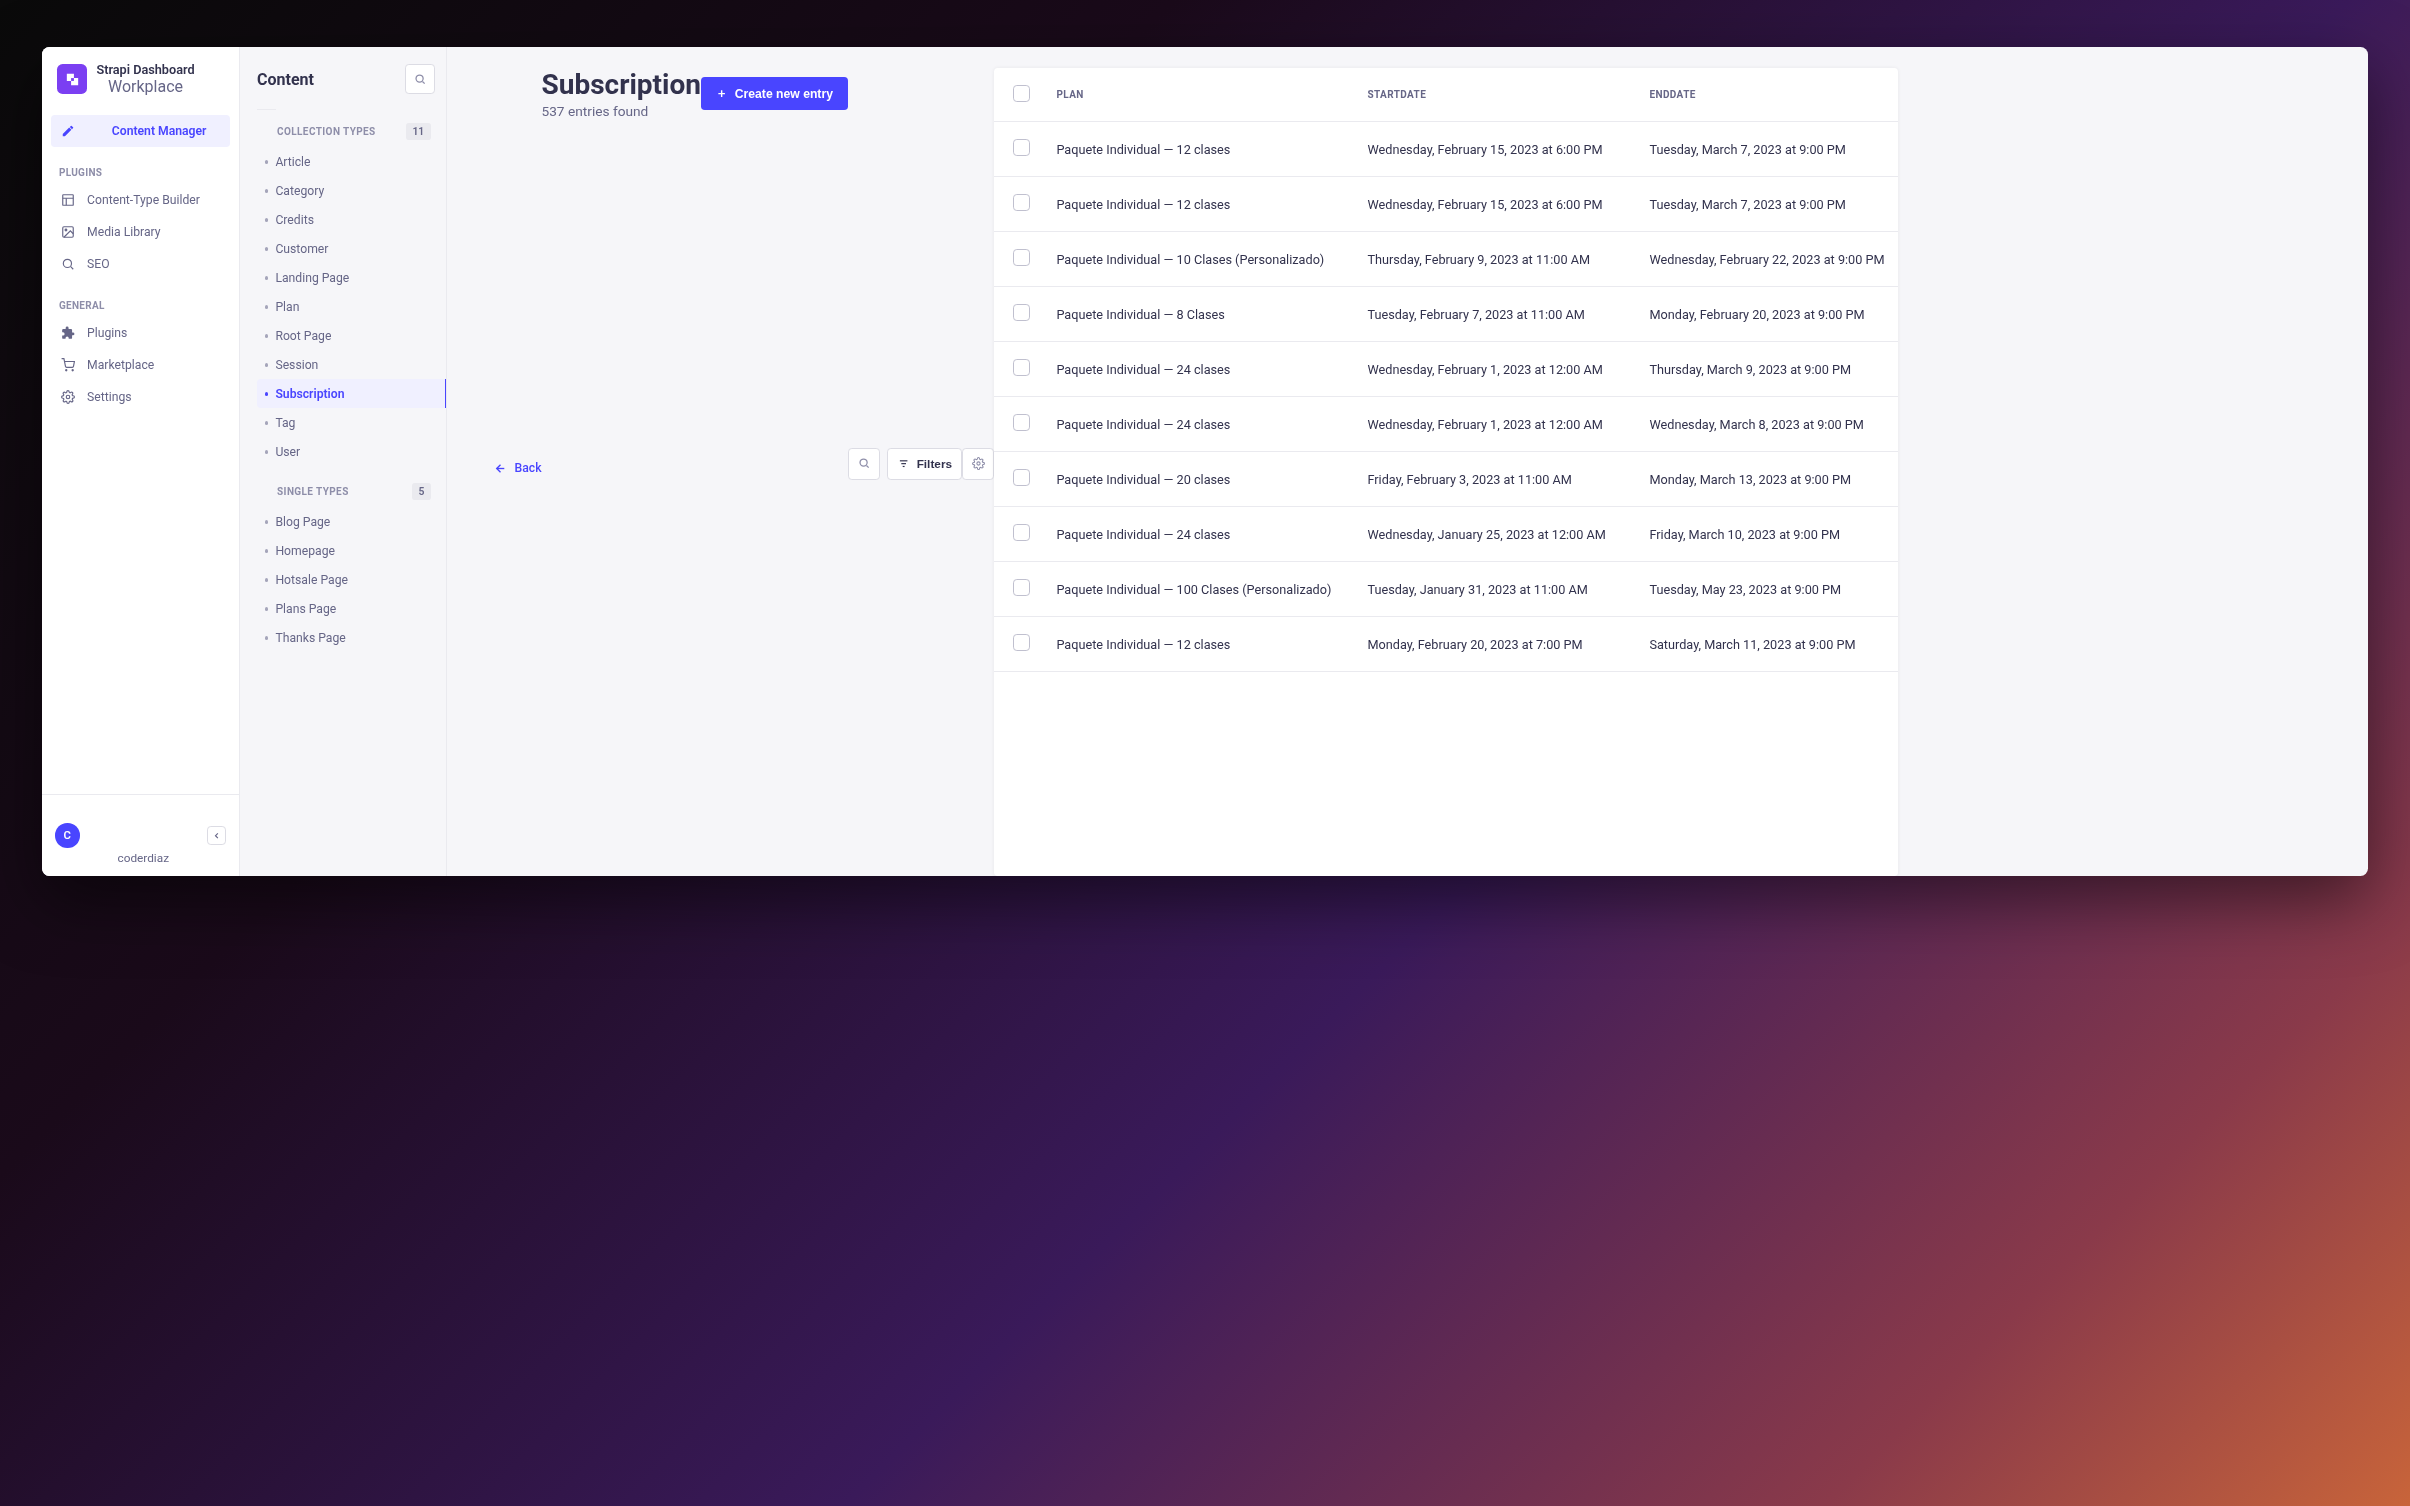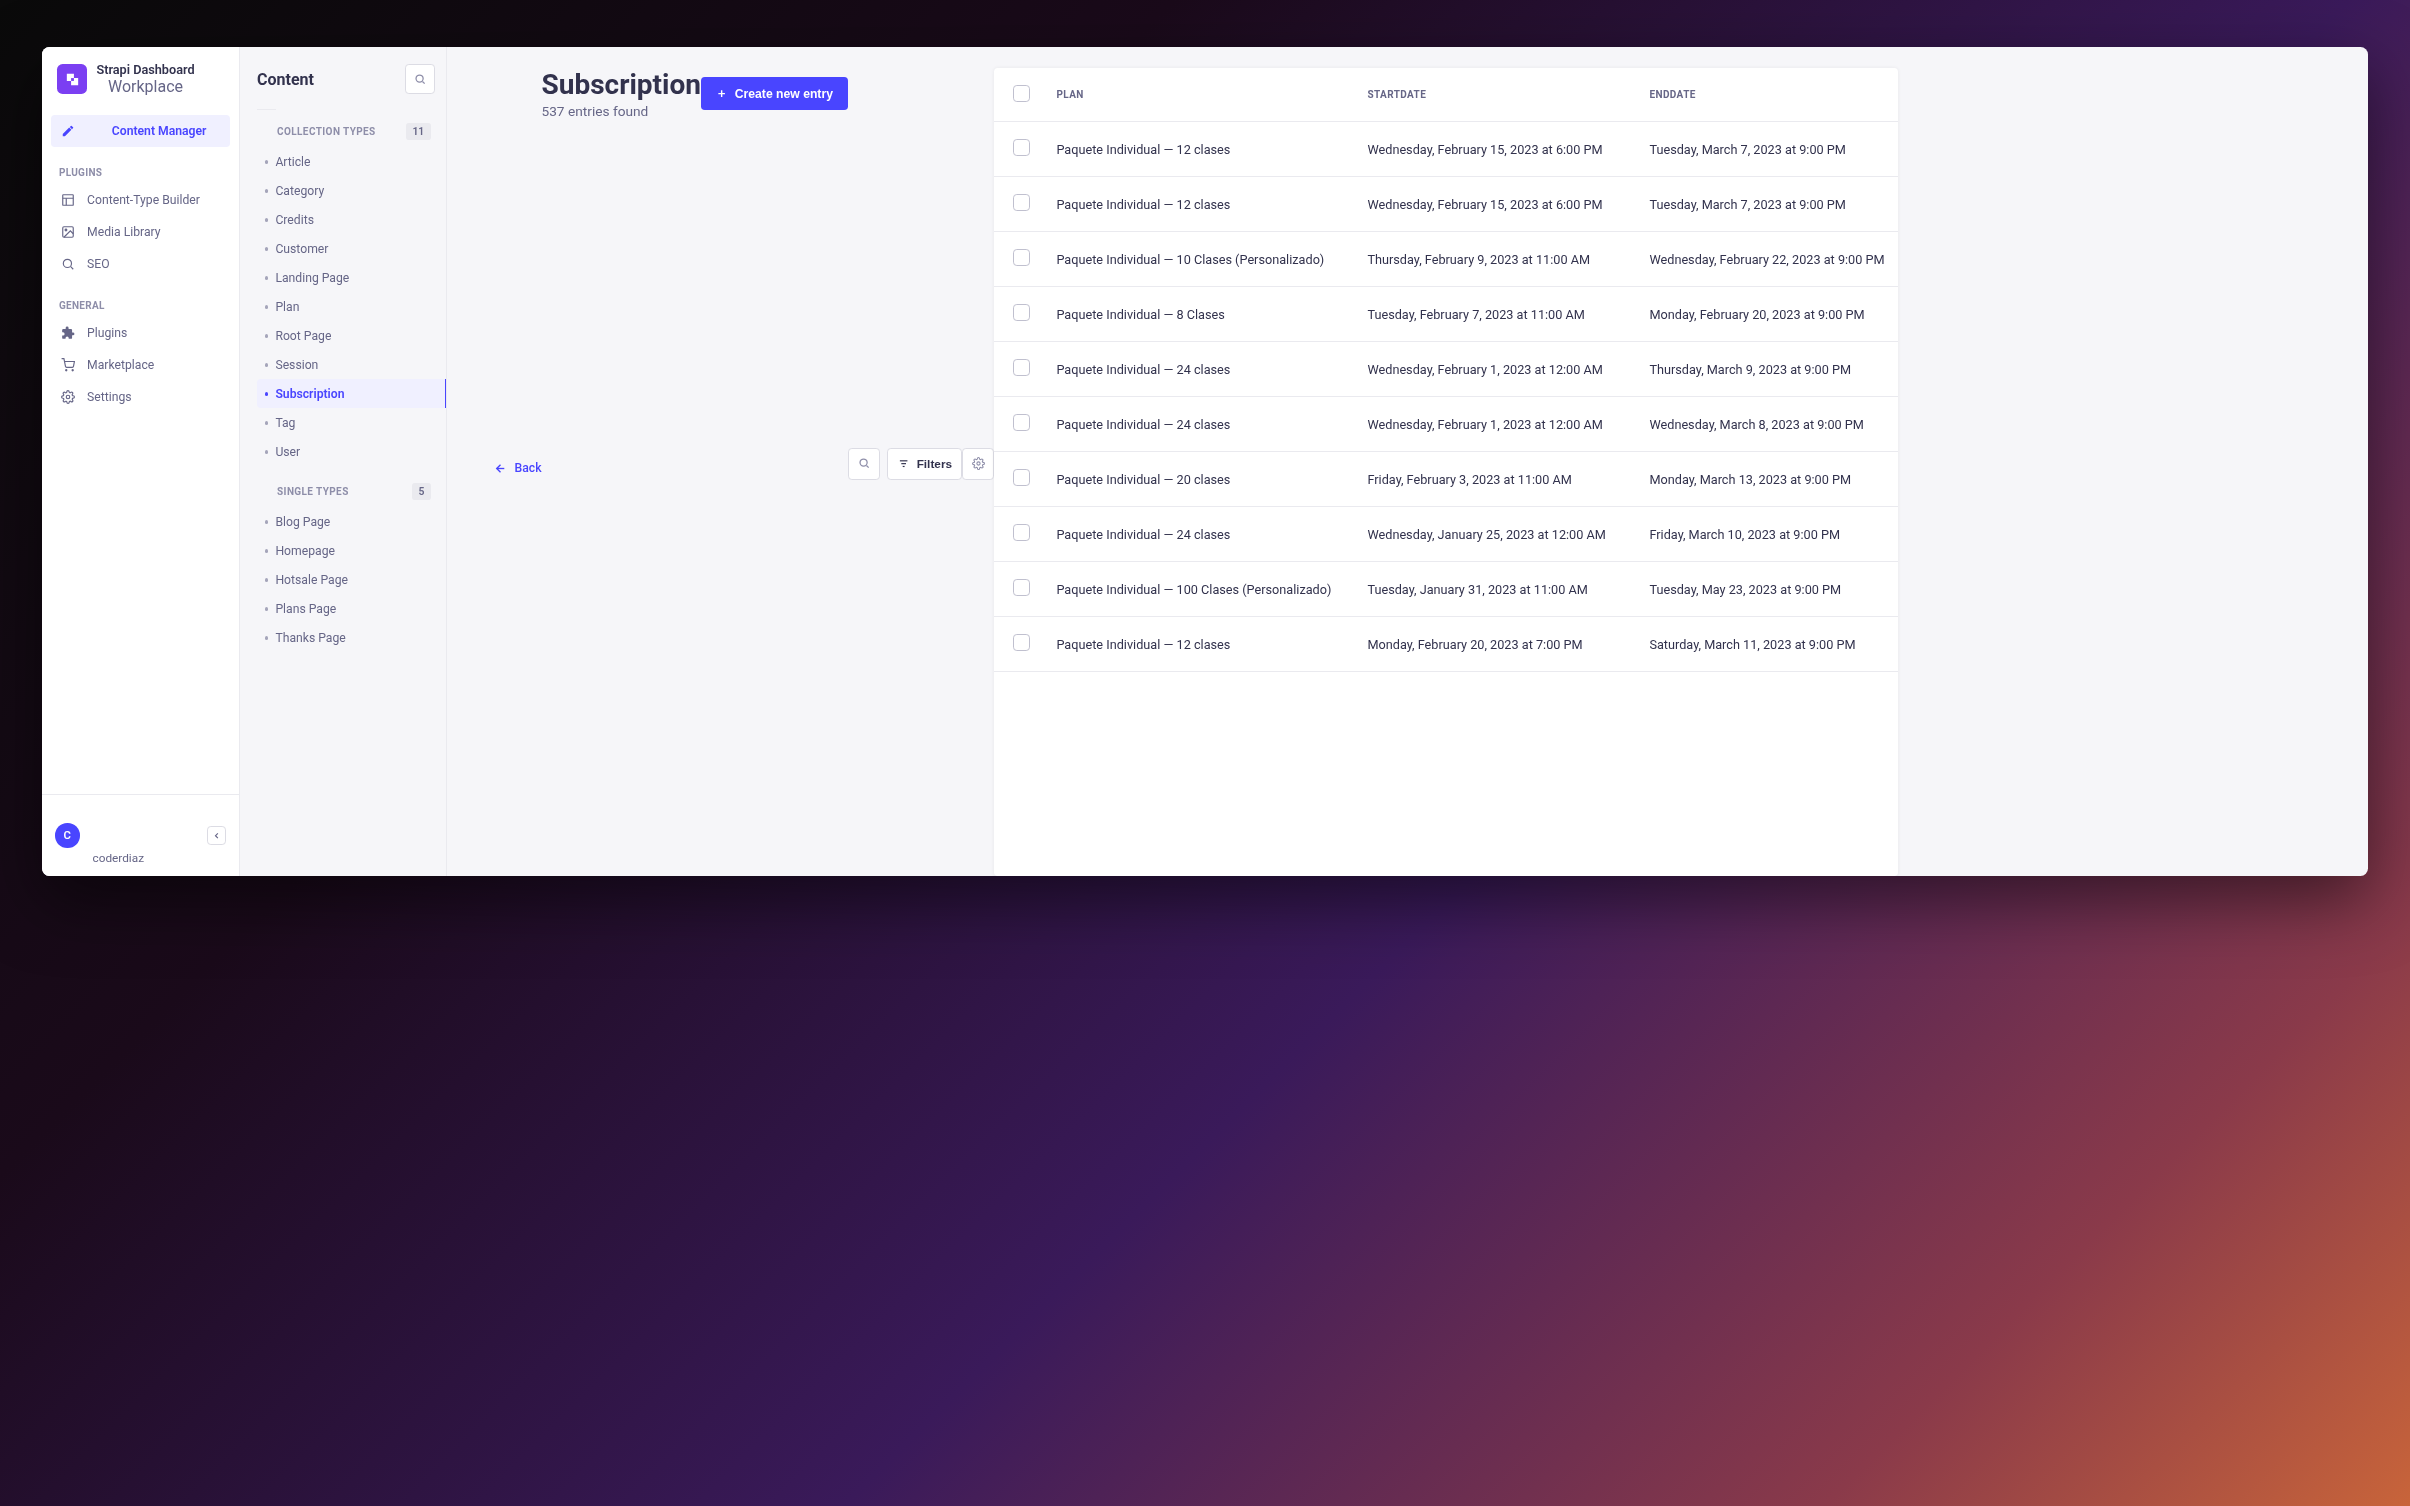--- a/index.html
+++ b/index.html
@@ -55,21 +55,21 @@
 }
 .nav-item.active { background: #f0f0ff; color: #4945ff; font-weight: 600; gap: 36px; }
 .nav-icon { width: 15px; height: 15px; flex-shrink: 0; display:flex;align-items:center;justify-content:center; }
 .sidebar-footer {
   margin-top: auto;
   border-top: 0.9px solid #eaeaef;
   padding: 11.3px 13px;
   display: flex; align-items: center; gap: 13px;
 }
 .avatar { width: 24.5px; height: 24.5px; border-radius: 50%; background: #4945ff; color:#fff; display:flex;align-items:center;justify-content:center; font-size:11.3px; font-weight:600;}
-.username { font-size: 11.8px; color: #666687; flex:1; text-align:left;margin-top:44px;}
+.username { font-size: 11.8px; color: #666687; flex:1; text-align:center;margin-top:44px;}
 .collapse-btn { width:19px;height:19px;border:0.9px solid #dcdce4;border-radius:3.8px;display:flex;align-items:center;justify-content:center;cursor:pointer;color:#666687;}
 
 .sidebar-content {
   width: 207px;
   background: #f6f6f9;
   border-right: 0.9px solid #eaeaef;
   padding: 17px 11.3px 17px 17px;
 }
 .content-title { font-size: 16px; font-weight: 700; color: #32324d; display:flex;align-items:center;justify-content:space-between; }
 .search-btn { width:30px;height:30px;border:0.9px solid #dcdce4;border-radius:3.8px;background:#fff;display:flex;align-items:center;justify-content:center;color:#8e8ea9;cursor:pointer; }

